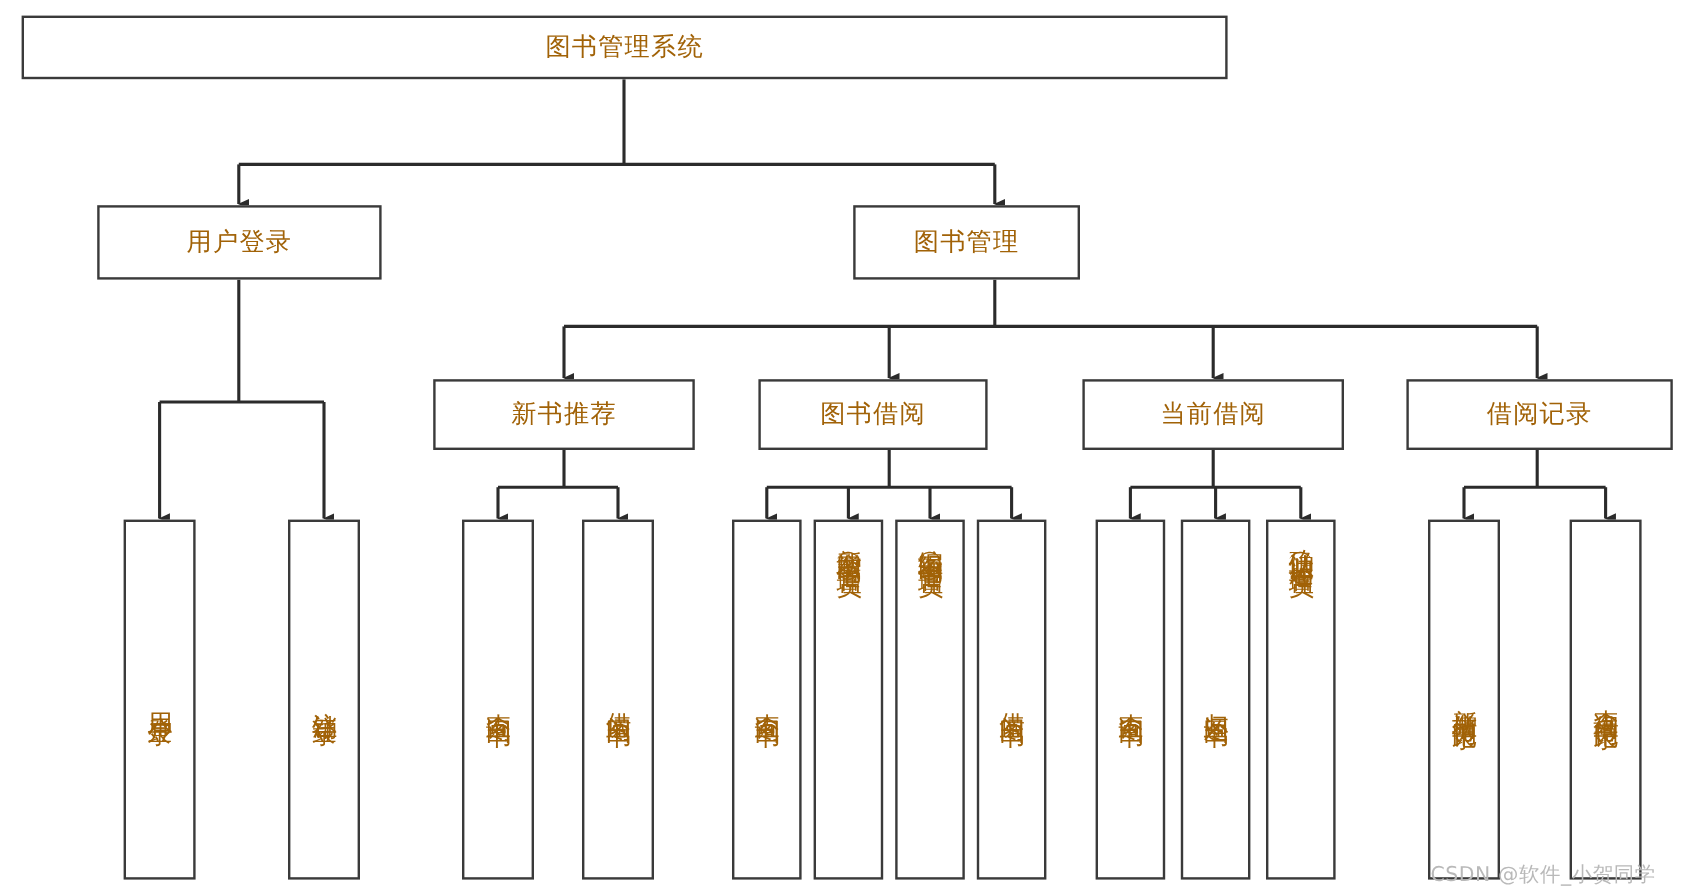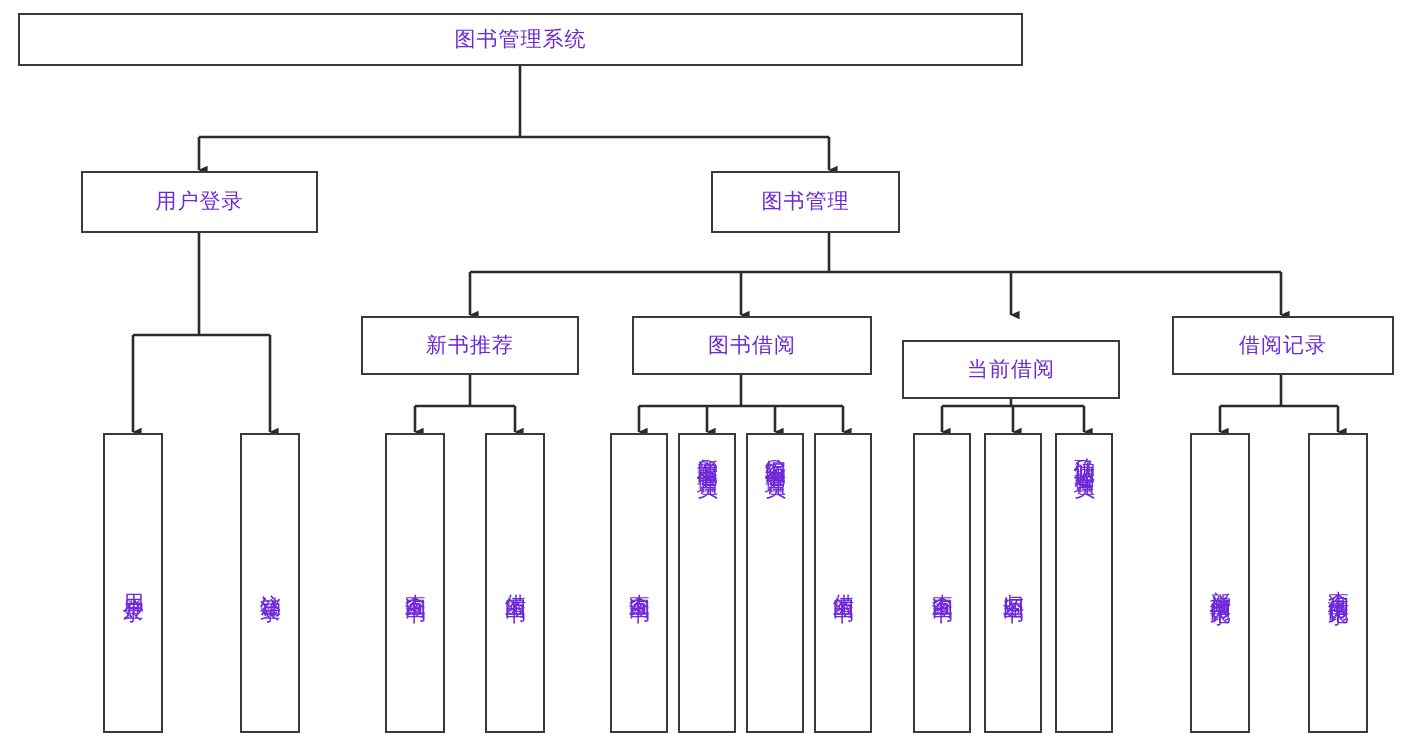--- a/index.html
+++ b/index.html
@@ -32,21 +32,21 @@
     position: absolute;
     box-sizing: border-box;
     background: #ffffff;
     border: 2px solid #3a3a3a;
     display: flex;
     align-items: center;
     justify-content: center;
     overflow: hidden;
   }
   .node-label {
-    color: #6d28d9;
+    color: #a16207;
     font-size: 21px;
     line-height: 1.12;
     letter-spacing: 1px;
     white-space: nowrap;
     text-align: right;
   }
   .node.horizontal .node-label {
     writing-mode: horizontal-tb;
   }
   .node.vertical {
@@ -128,24 +128,24 @@
       </div>
       <div class="node horizontal" style="left: 81px; top: 171px; width: 237px; height: 62px;">
         <span class="node-label">用户登录</span>
       </div>
       <div class="node horizontal" style="left: 711px; top: 171px; width: 189px; height: 62px;">
         <span class="node-label">图书管理</span>
       </div>
       <div class="node horizontal" style="left: 361px; top: 316px; width: 218px; height: 59px;">
         <span class="node-label">新书推荐</span>
       </div>
-      <div class="node horizontal" style="left: 632px; top: 316px; width: 240px; height: 59px;">
+      <div class="node horizontal" style="left: 632px; top: 316px; width: 191px; height: 59px;">
         <span class="node-label">图书借阅</span>
       </div>
-      <div class="node horizontal" style="left: 902px; top: 316px; width: 218px; height: 59px; margin-top: 24px;">
+      <div class="node horizontal" style="left: 902px; top: 316px; width: 218px; height: 59px;">
         <span class="node-label">当前借阅</span>
       </div>
       <div class="node horizontal" style="left: 1172px; top: 316px; width: 222px; height: 59px;">
         <span class="node-label">借阅记录</span>
       </div>
       <div class="node vertical centered" style="left: 103px; top: 433px; width: 60px; height: 300px;">
         <span class="node-label">用户登录</span>
       </div>
       <div class="node vertical centered" style="left: 240px; top: 433px; width: 60px; height: 300px;">
         <span class="node-label">注销登录</span>
@@ -178,13 +178,14 @@
         <span class="node-label">确认归还（管理员）</span>
       </div>
       <div class="node vertical centered" style="left: 1190px; top: 433px; width: 60px; height: 300px;">
         <span class="node-label">新增借阅记录</span>
       </div>
       <div class="node vertical centered" style="left: 1308px; top: 433px; width: 60px; height: 300px;">
         <span class="node-label">查询借阅记录</span>
       </div>
     </div>
 
+  <div class="watermark" style="left: 1192px; top: 717px;">CSDN @软件_小贺同学</div>
 </div>
 
 </body></html>

